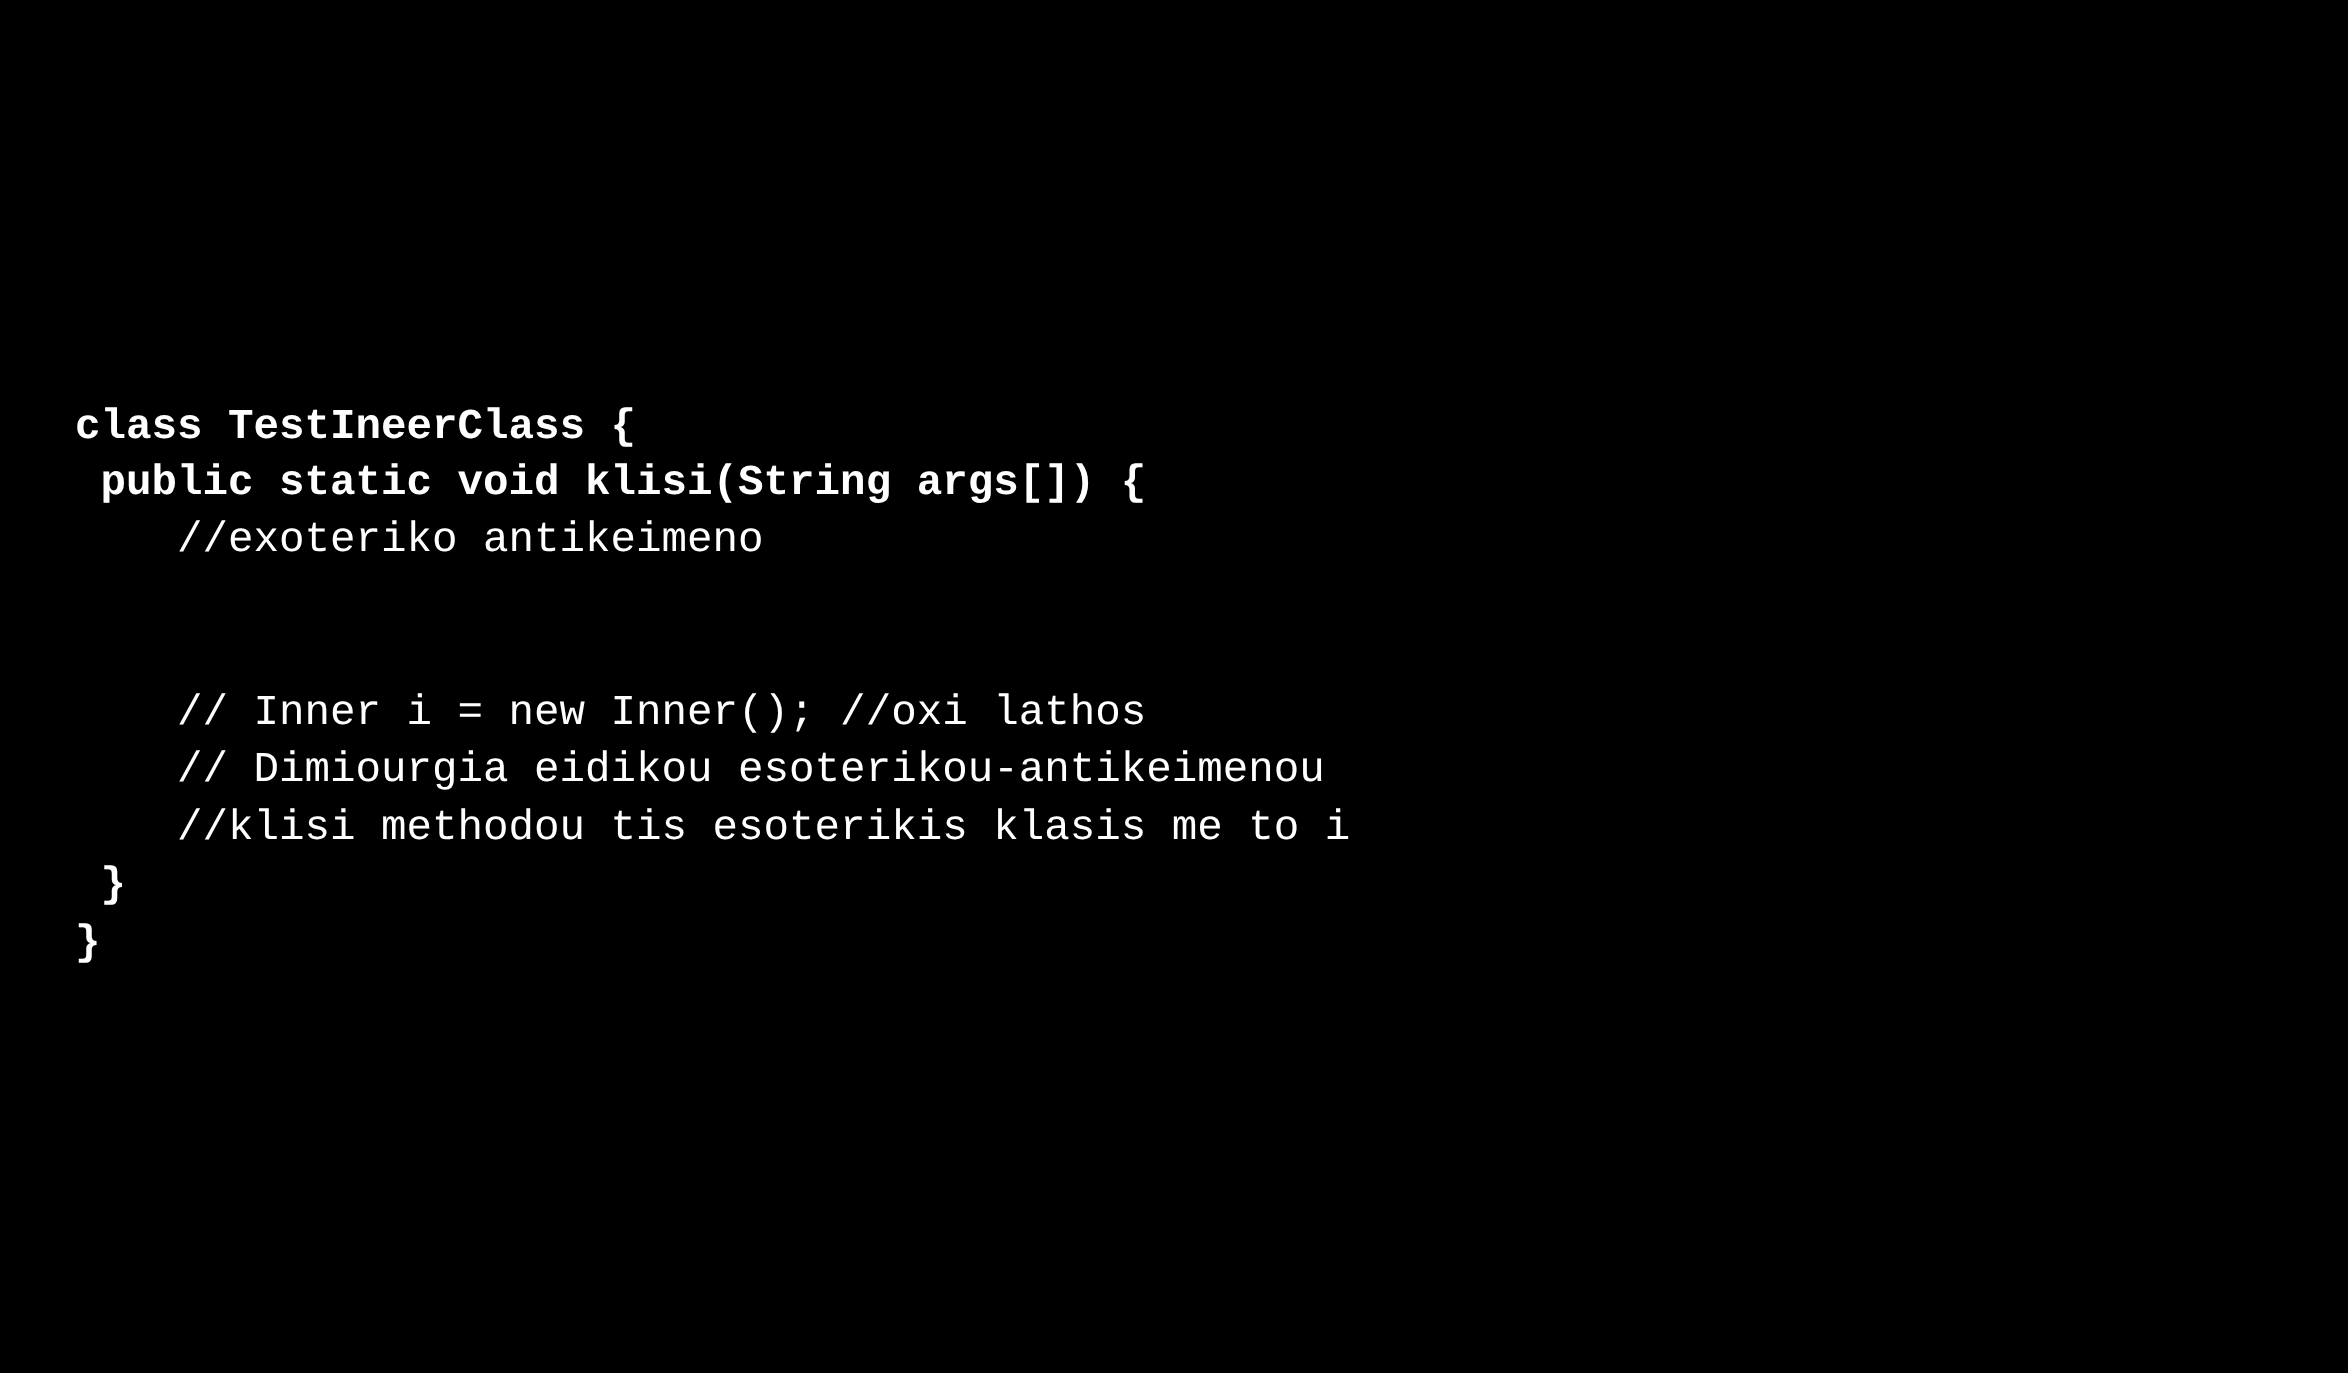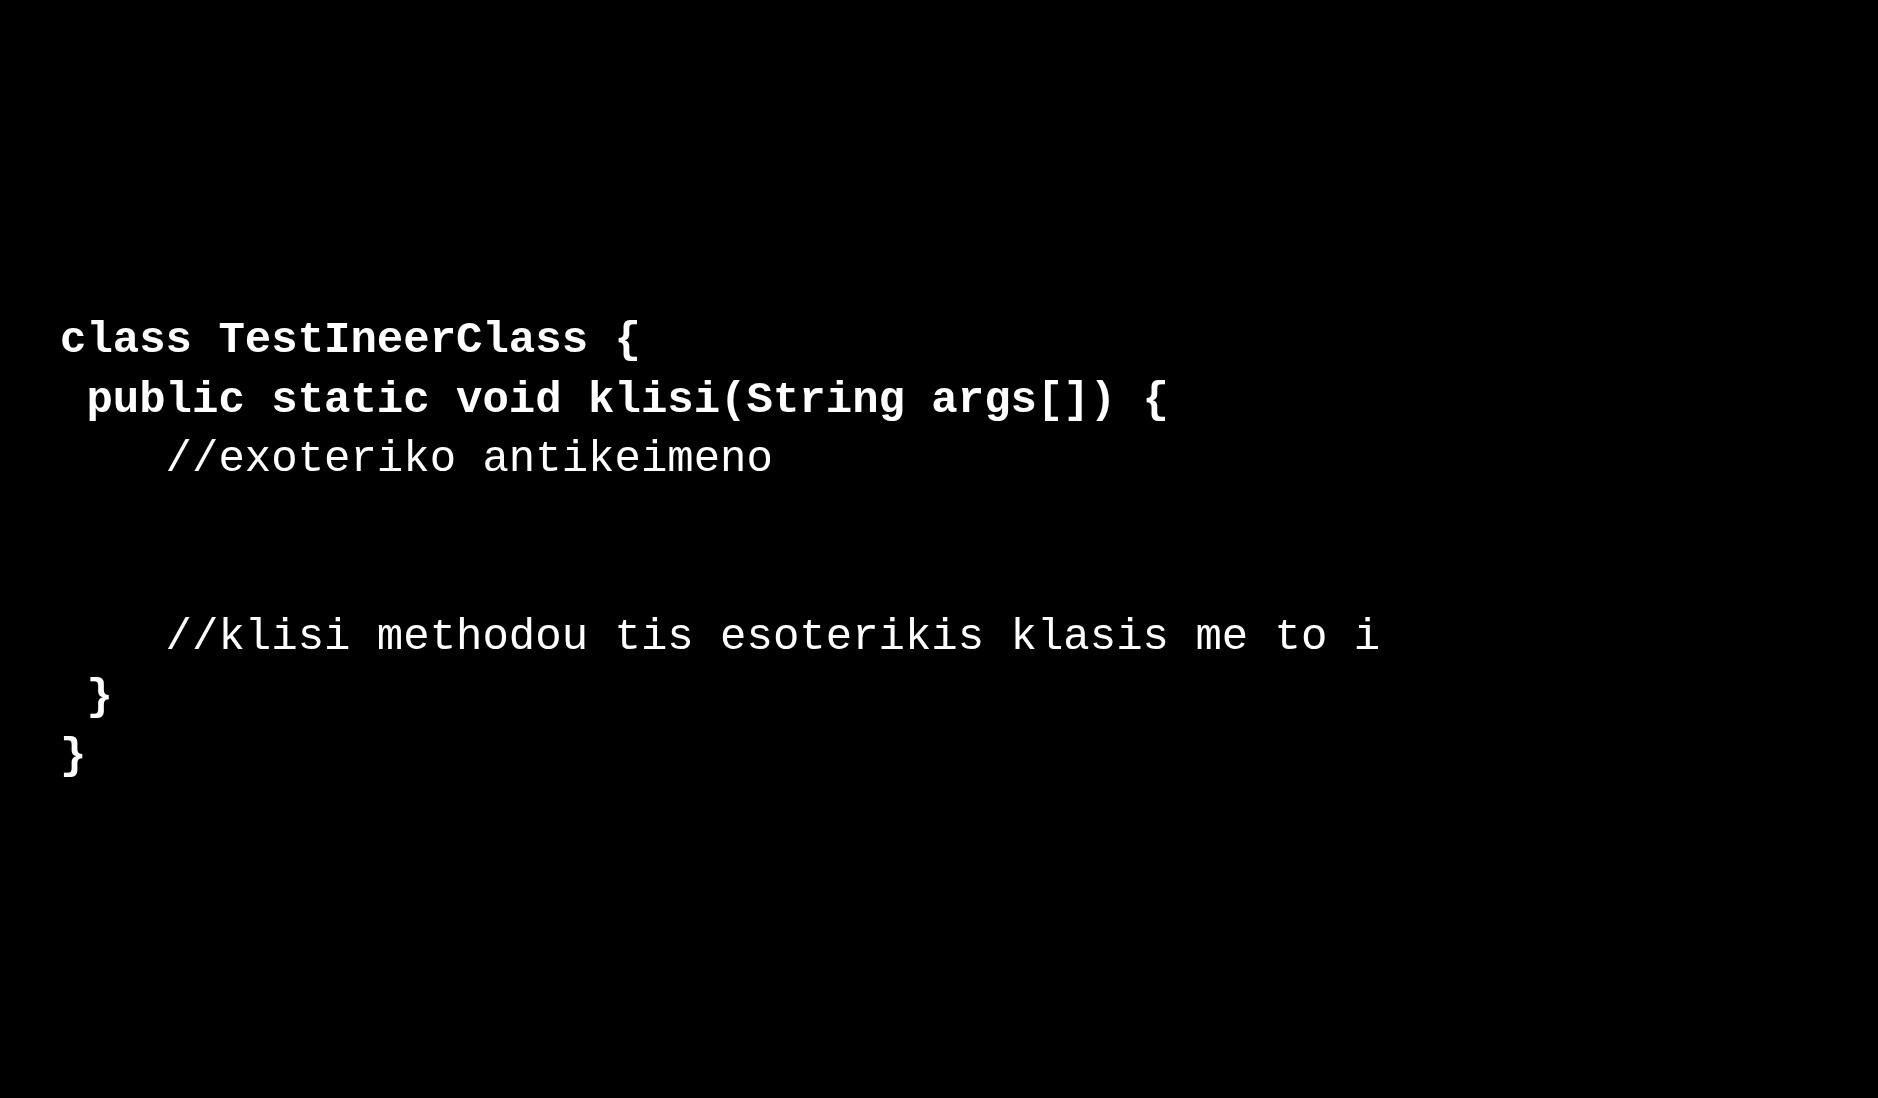--- a/index.html
+++ b/index.html
@@ -22,21 +22,21 @@
       padding: 40px 60px;
       width: 100%;
       height: 100%;
       display: flex;
       flex-direction: column;
       justify-content: center;
     }
 
     .code-block {
       font-family: 'Courier New', Courier, monospace;
-      font-size: 44px;
+      font-size: 34px;
       line-height: 1.35;
       color: #ffffff;
     }
 
     .line {
       display: block;
       white-space: pre;
     }
 
     .bold {
@@ -54,17 +54,19 @@
 </head>
 <body>
 
 <div class="code-container">
   <div class="code-block">
     <span class="line bold">class TestIneerClass {</span>
     <span class="line bold"> public static void klisi(String args[]) {</span>
     <span class="line italic">    //exoteriko antikeimeno</span>
     <span class="empty-line"></span>
     <span class="empty-line"></span>
+    <span class="line italic">    // Inner i = new Inner(); //oxi lathos</span>
+    <span class="line italic">    // Dimiourgia eidikou esoterikou-antikeimenou</span>
     <span class="line italic">    //klisi methodou tis esoterikis klasis me to i</span>
     <span class="line bold"> }</span>
     <span class="line bold">}</span>
   </div>
 </div>
 
 </body></html>

